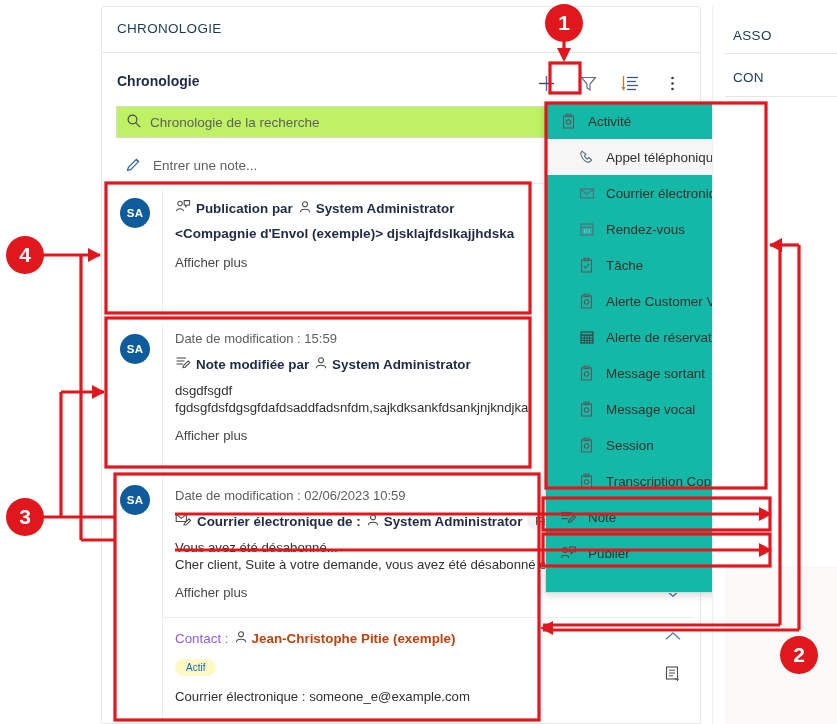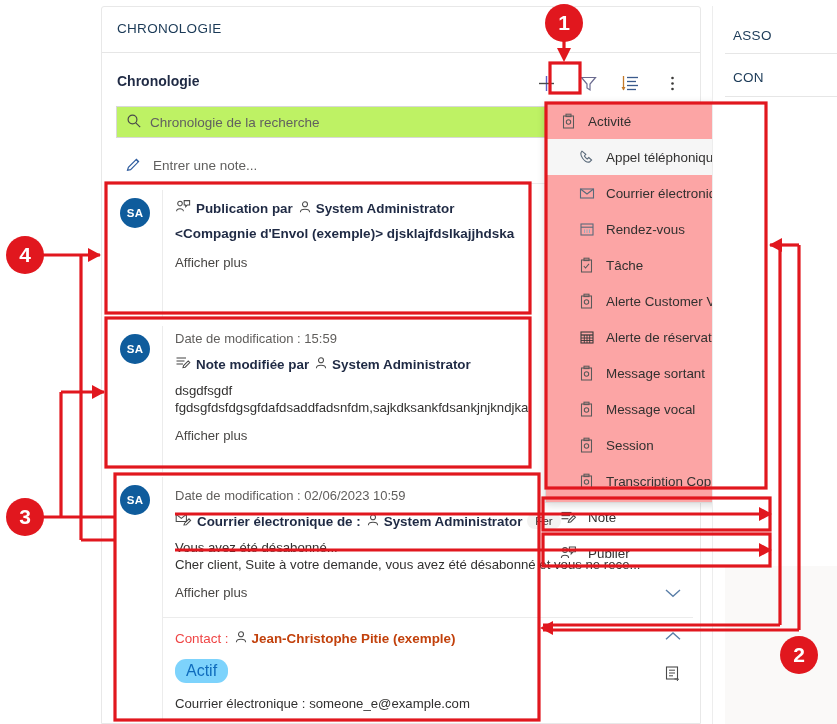--- a/index.html
+++ b/index.html
@@ -74,28 +74,28 @@
   .titleline .pers{display:inline-flex;align-items:center;gap:4px;}
   .bodytext{color:#323130;font-size:13.2px;}
   .showmore{color:#484644;font-size:13.2px;}
   .pillbadge{
     display:inline-block;background:#f3f2f1;color:#323130;border-radius:9px;
     font-size:11.5px;font-weight:normal;padding:2px 8px;
   }
   .chev{position:absolute;right:14px;cursor:pointer;}
 
   .statusbadge{
-    display:inline-block;background:#7dd3fc;color:#0f6cbd;
-    border-radius:11px;font-size:16px;padding:3px 11px;
+    display:inline-block;background:#fef9c3;color:#0f6cbd;
+    border-radius:11px;font-size:10px;padding:3px 11px;
   }
 
   
   #flyout{
-    position:absolute;left:545px;top:102px;width:224px;height:401px;
-    background:#fca5a5;border:1px solid #d9d9d9;
+    position:absolute;left:545px;top:102px;width:224px;height:491px;
+    background:#14b8a6;border:1px solid #d9d9d9;
     box-shadow:0 2px 8px rgba(0,0,0,.16);
     box-sizing:border-box;
   }
   .mi{
     height:36px;display:flex;align-items:center;gap:11px;
     padding-left:14px;color:#323130;font-size:13.4px;cursor:pointer;box-sizing:border-box;
   }
   .mi.sub{padding-left:32px;}
   .mi.hover{background:#f6f6f6;}
   .mi .ic{width:17px;height:17px;display:flex;align-items:center;justify-content:center;flex:0 0 17px;}
@@ -275,21 +275,21 @@
         <svg width="20" height="12" viewBox="0 0 20 12">
             <polyline points="3,3 10,9.2 17,3" fill="none" stroke="#5a7fa8" stroke-width="1.4"></polyline>
           </svg>
       </span>
     </div>
   </div>
 
   <div class="entry" style="left:8px;top:610px;width:583px;height:104px;">
     <div class="body" style="border-top:1px solid #ececec;">
       <div class="ln titleline" style="margin-top:12px;font-weight:normal;">
-        <span style="color:#ef4444;">Contact :</span>
+        <span style="color:#8b5cf6;">Contact :</span>
         <span class="pers">
           <span>
             <svg width="14" height="14" viewBox="0 0 14 14">
                 <circle cx="7" cy="4.3" r="2.5" fill="none" stroke="#4a4a4a" stroke-width="1.05"></circle>
                 <path d="M2.4 12.2 C2.4 8.3 11.6 8.3 11.6 12.2" fill="none" stroke="#4a4a4a" stroke-width="1.05"></path>
               </svg>
           </span>
           <span style="font-weight:bold;color:#c2410c;">Jean-Christophe Pitie (exemple)</span>
         </span>
       </div>

